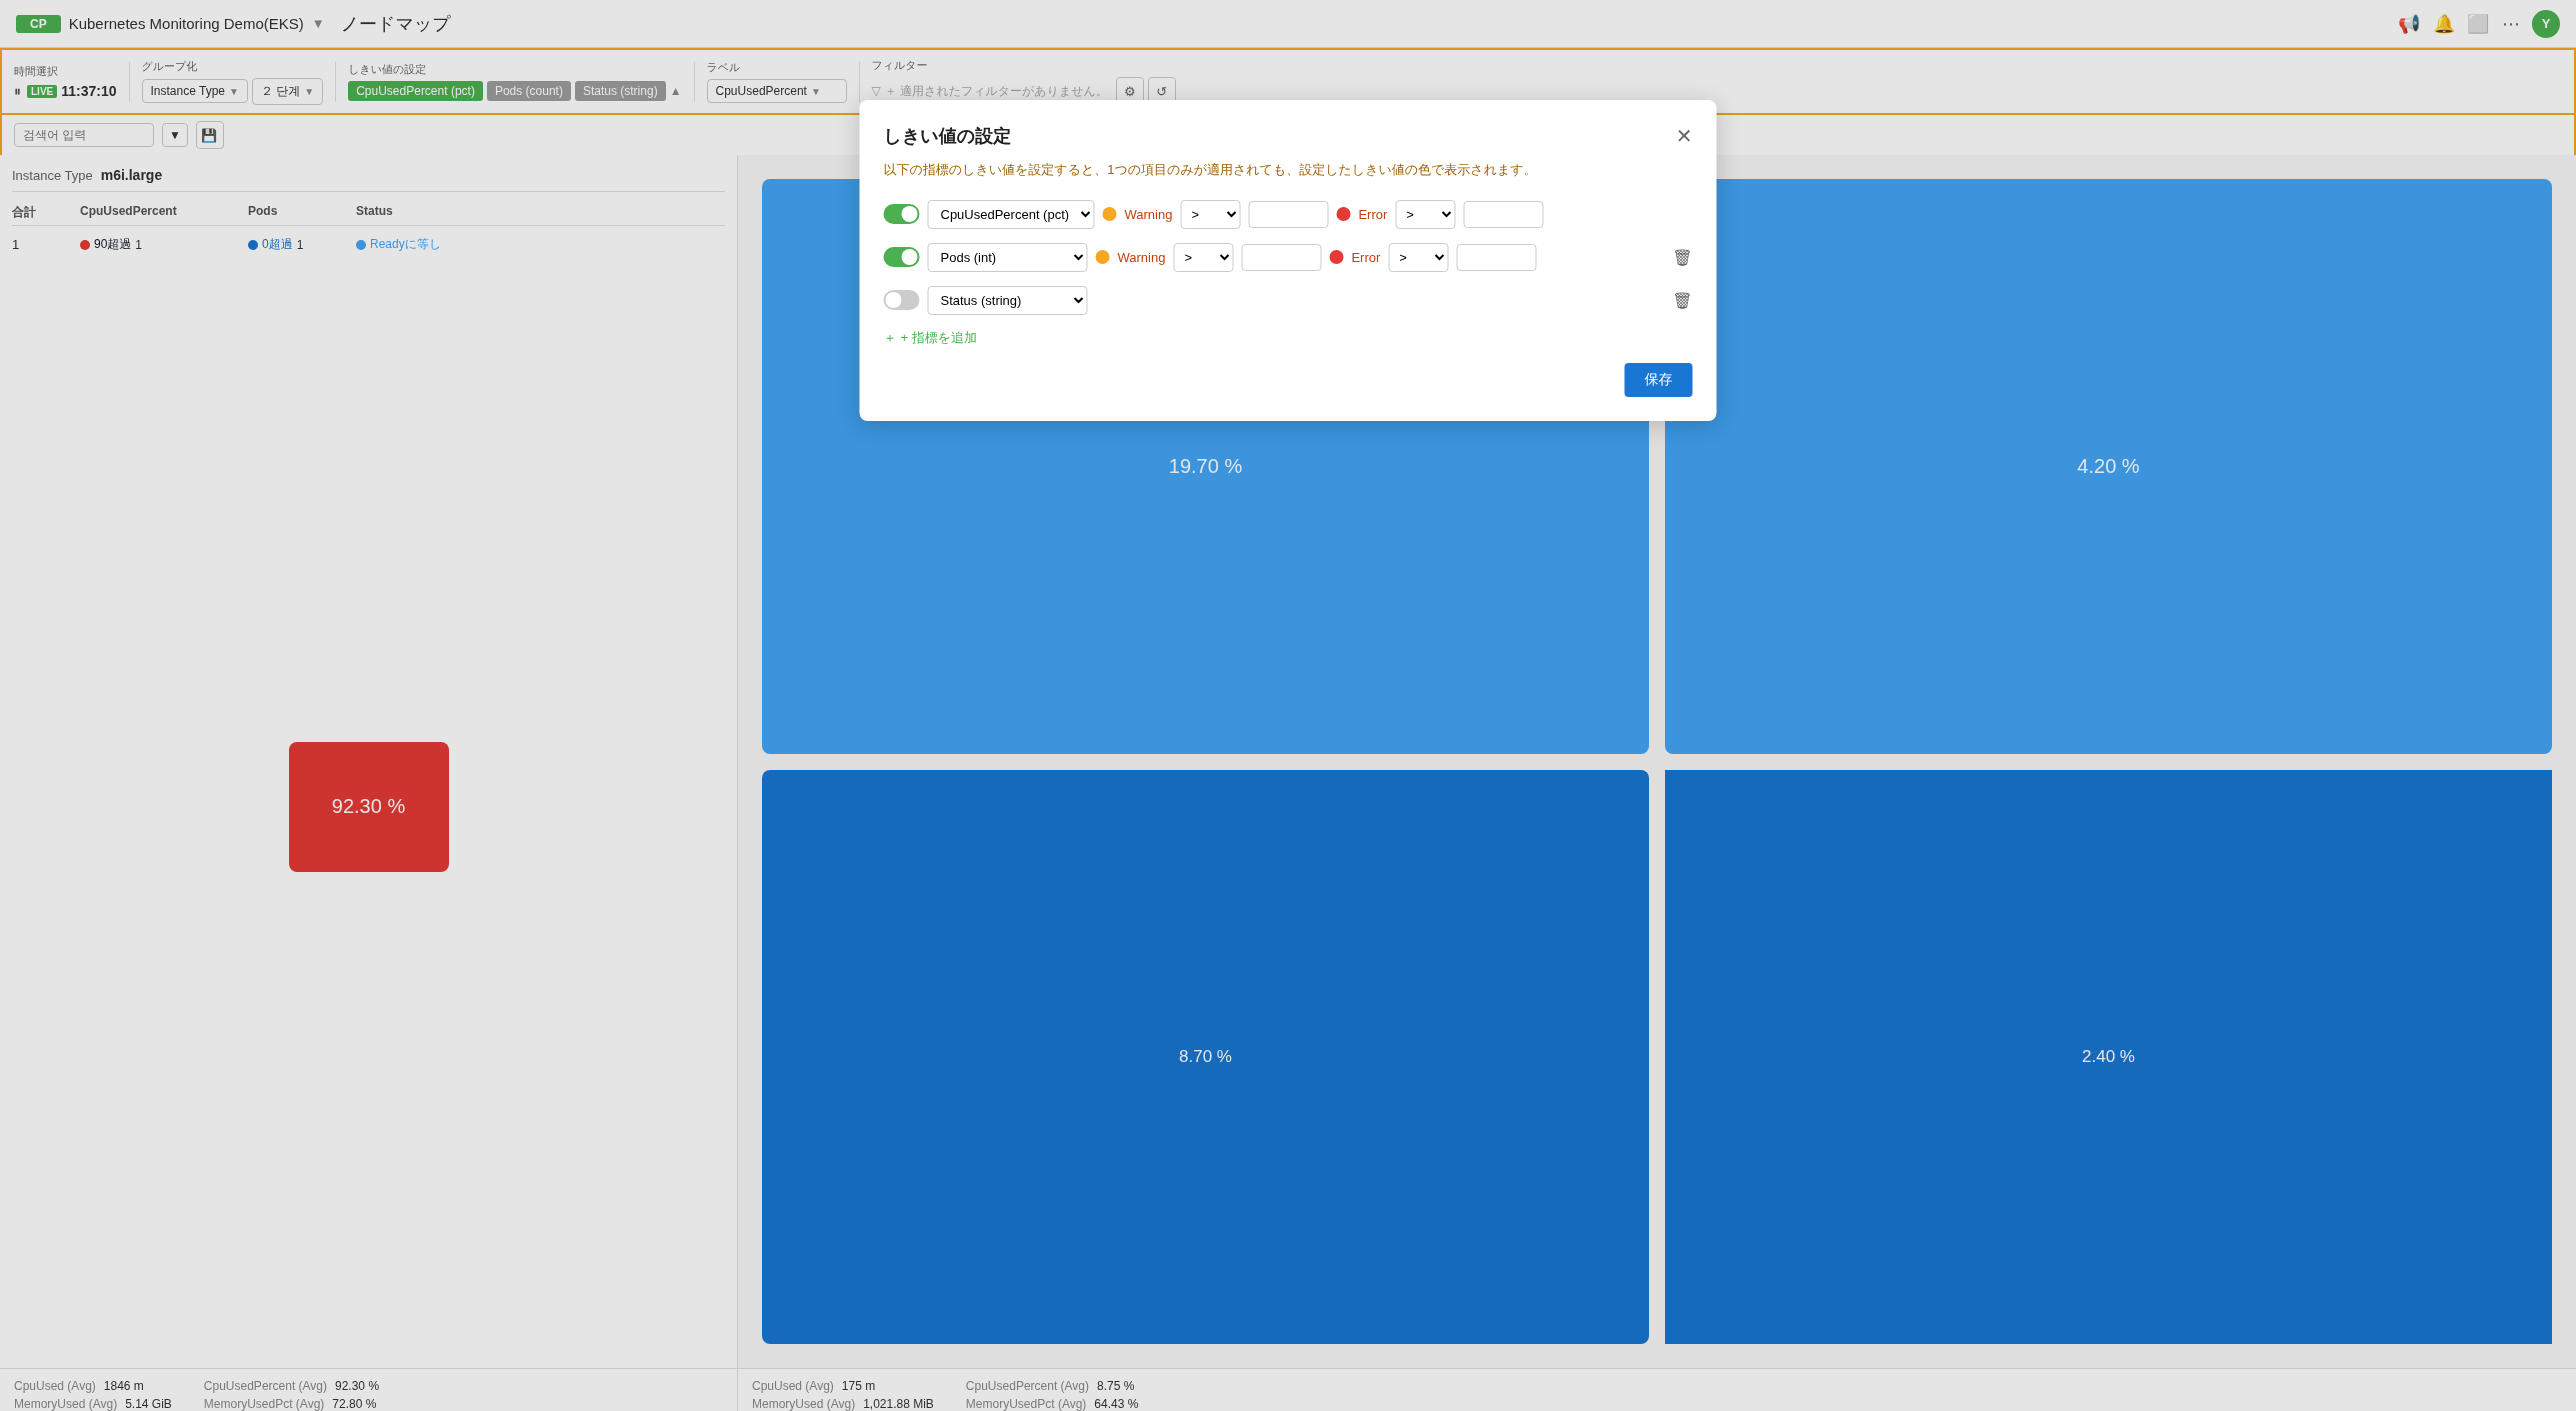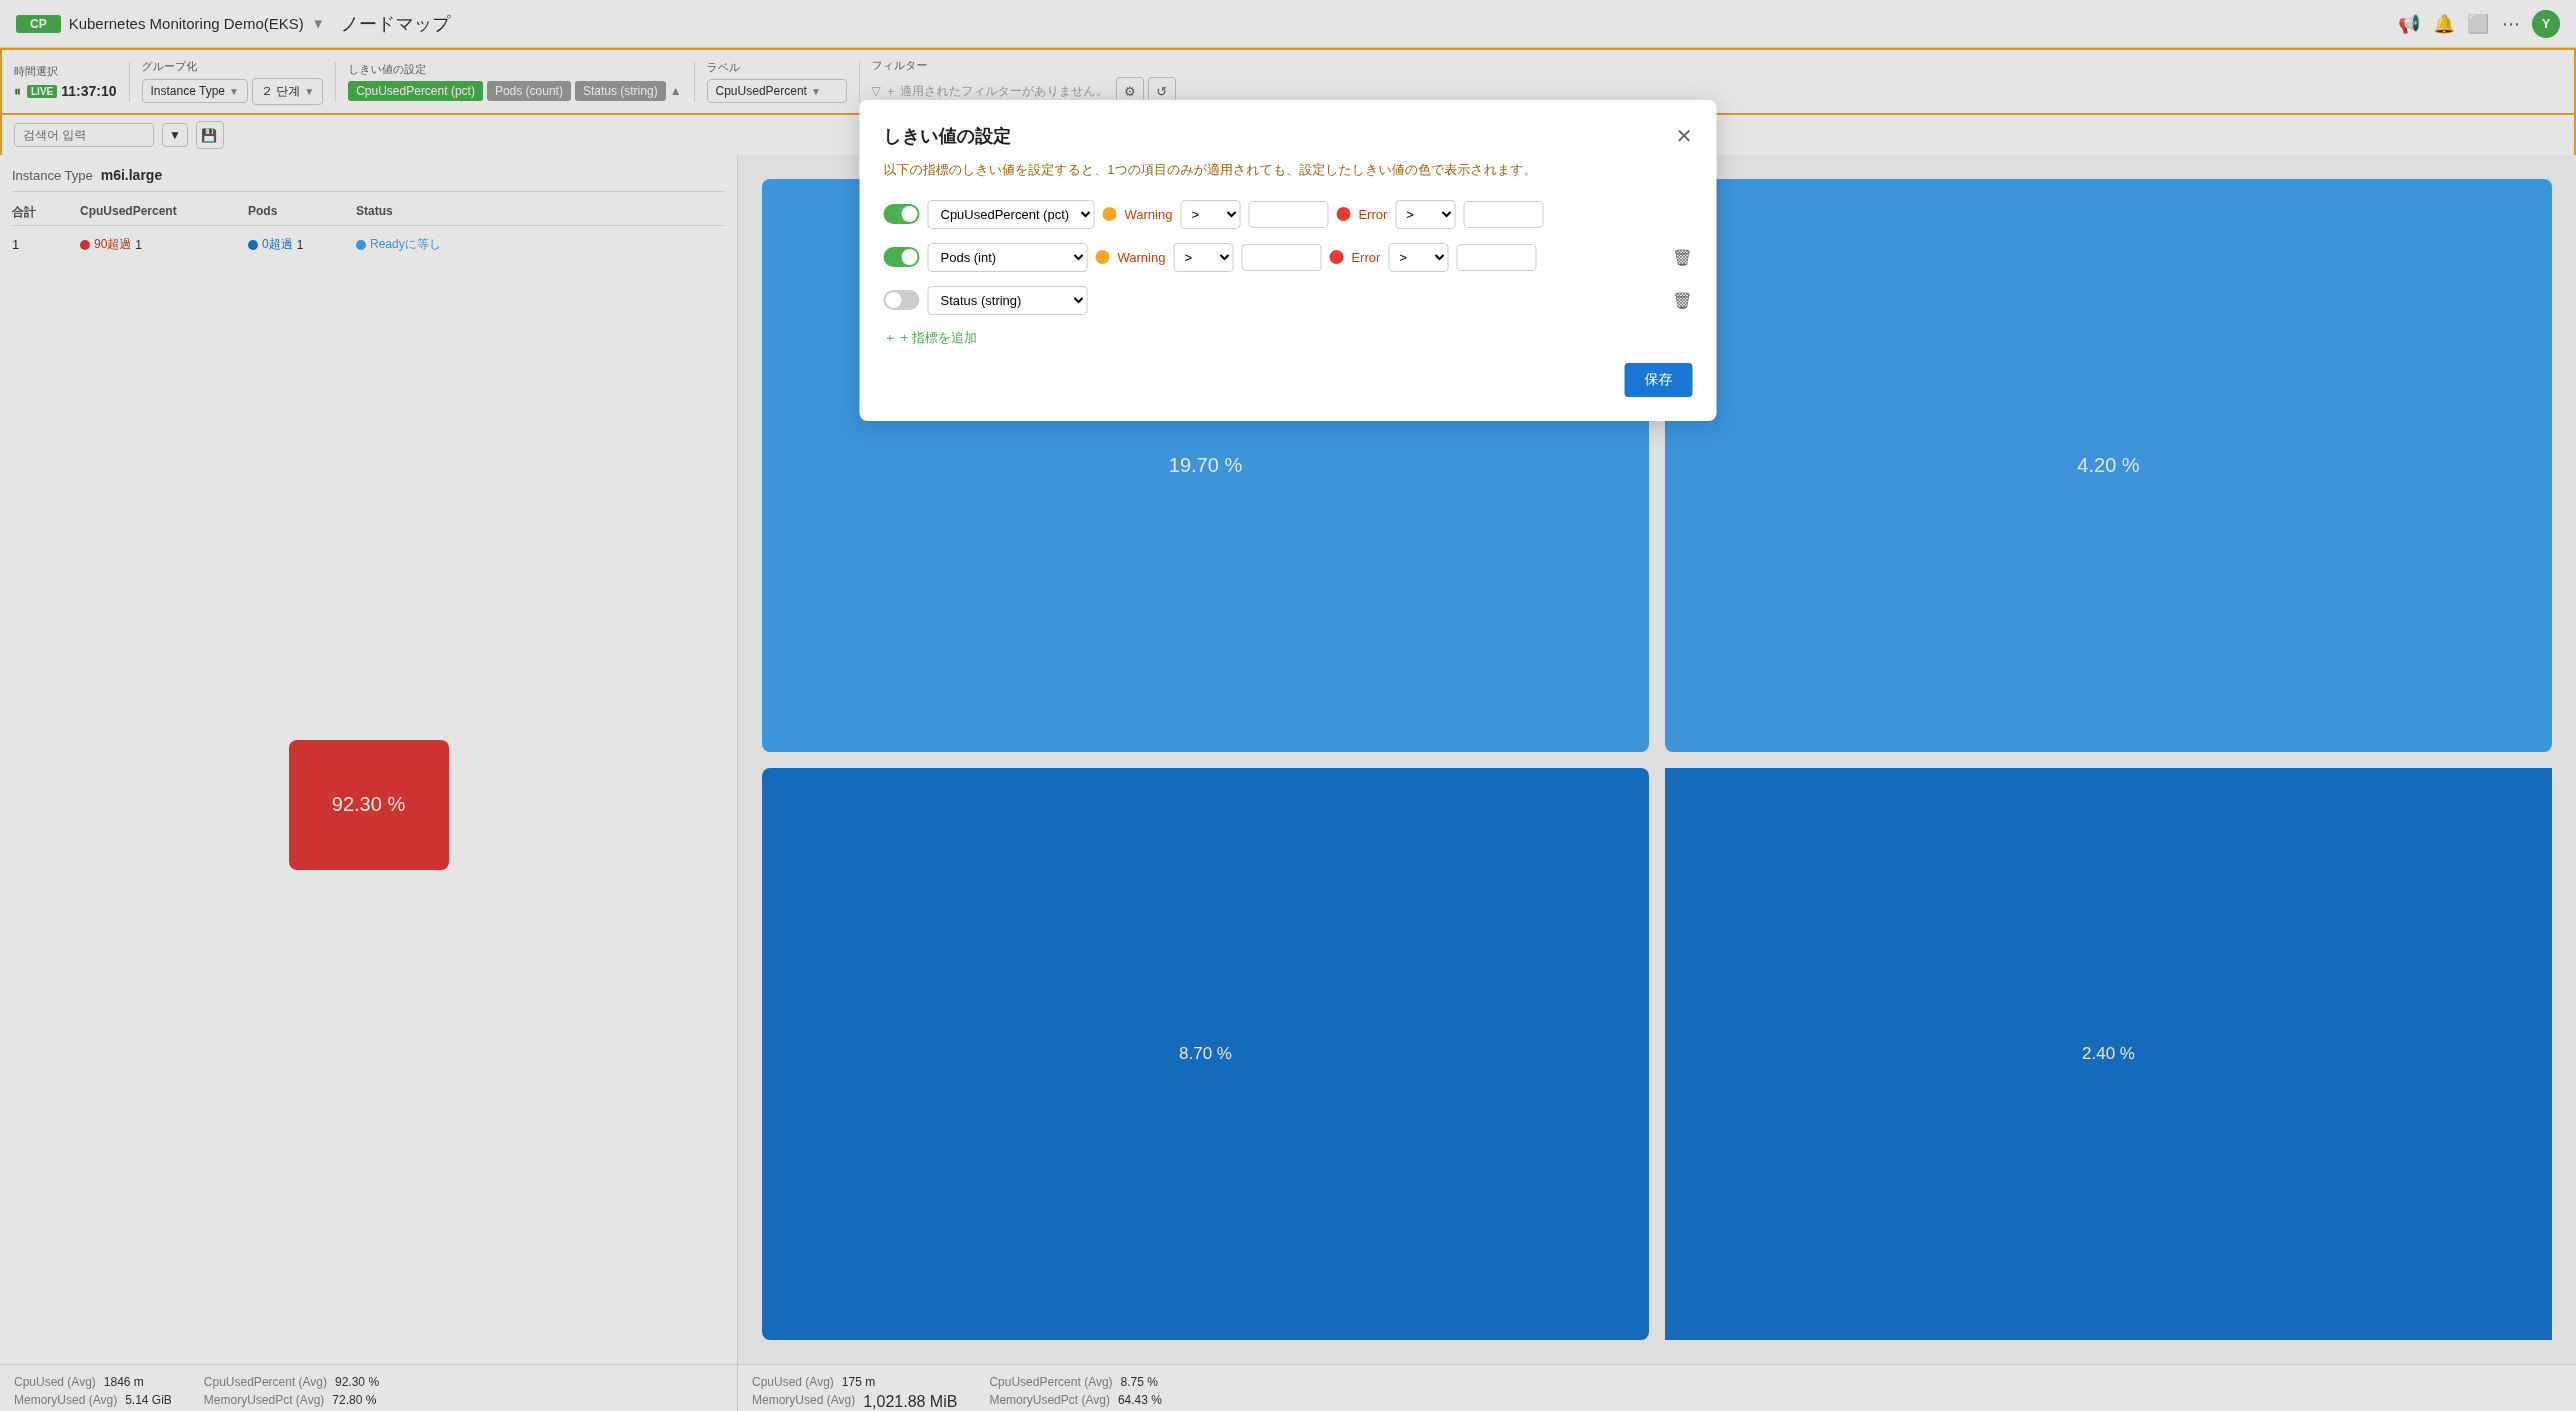--- a/index.html
+++ b/index.html
@@ -252,21 +252,21 @@
         <div style="display:grid; grid-template-columns:60px 160px 100px 1fr; gap:8px; padding:4px 0; border-bottom:1px solid #e0e0e0; margin-bottom:6px;">
           <span style="font-size:12px;font-weight:600;color:#555;">合計</span>
           <span style="font-size:12px;font-weight:600;color:#555;">CpuUsedPercent</span>
           <span style="font-size:12px;font-weight:600;color:#555;">Pods</span>
           <span style="font-size:12px;font-weight:600;color:#555;">Status</span>
         </div>
         <div style="display:grid; grid-template-columns:60px 160px 100px 1fr; gap:8px; padding:4px 0; align-items:center;">
           <span style="font-size:13px;">1</span>
           <div style="display:flex;align-items:center;gap:4px;">
             <span style="width:10px;height:10px;border-radius:50%;background:#e53935;display:inline-block;"></span>
-            <span style="color:#c2410c;font-size:12px;">90超過</span>
+            <span style="color:#0f172a;font-size:12px;">90超過</span>
             <span style="font-size:12px;">1</span>
           </div>
           <div style="display:flex;align-items:center;gap:4px;">
             <span style="width:10px;height:10px;border-radius:50%;background:#1976d2;display:inline-block;"></span>
             <span style="color:#1976d2;font-size:12px;">0超過</span>
             <span style="font-size:12px;">1</span>
           </div>
           <div style="display:flex;align-items:center;gap:4px;">
             <span style="width:10px;height:10px;border-radius:50%;background:#42a5f5;display:inline-block;"></span>
             <span style="color:#42a5f5;font-size:12px;">Readyに等し</span>
@@ -315,21 +315,21 @@
     </div>
 
     <div style="flex:1;padding:10px 14px;background:#fff;display:flex;gap:32px;flex-wrap:wrap;">
       <div style="display:flex;flex-direction:column;gap:4px;">
         <div style="display:flex;gap:8px;">
           <span style="color:#888;font-size:12px;">CpuUsed (Avg)</span>
           <span style="color:#333;font-weight:500;font-size:12px;">175 m</span>
         </div>
         <div style="display:flex;gap:8px;">
           <span style="color:#888;font-size:12px;">MemoryUsed (Avg)</span>
-          <span style="color:#333;font-weight:500;font-size:16px;">1,021.88 MiB</span>
+          <span style="color:#333;font-weight:500;font-size:12px;">1,021.88 MiB</span>
         </div>
       </div>
       <div style="display:flex;flex-direction:column;gap:4px;">
         <div style="display:flex;gap:8px;">
           <span style="color:#888;font-size:12px;">CpuUsedPercent (Avg)</span>
           <span style="color:#333;font-weight:500;font-size:12px;">8.75 %</span>
         </div>
         <div style="display:flex;gap:8px;">
           <span style="color:#888;font-size:12px;">MemoryUsedPct (Avg)</span>
           <span style="color:#333;font-weight:500;font-size:12px;">64.43 %</span>

